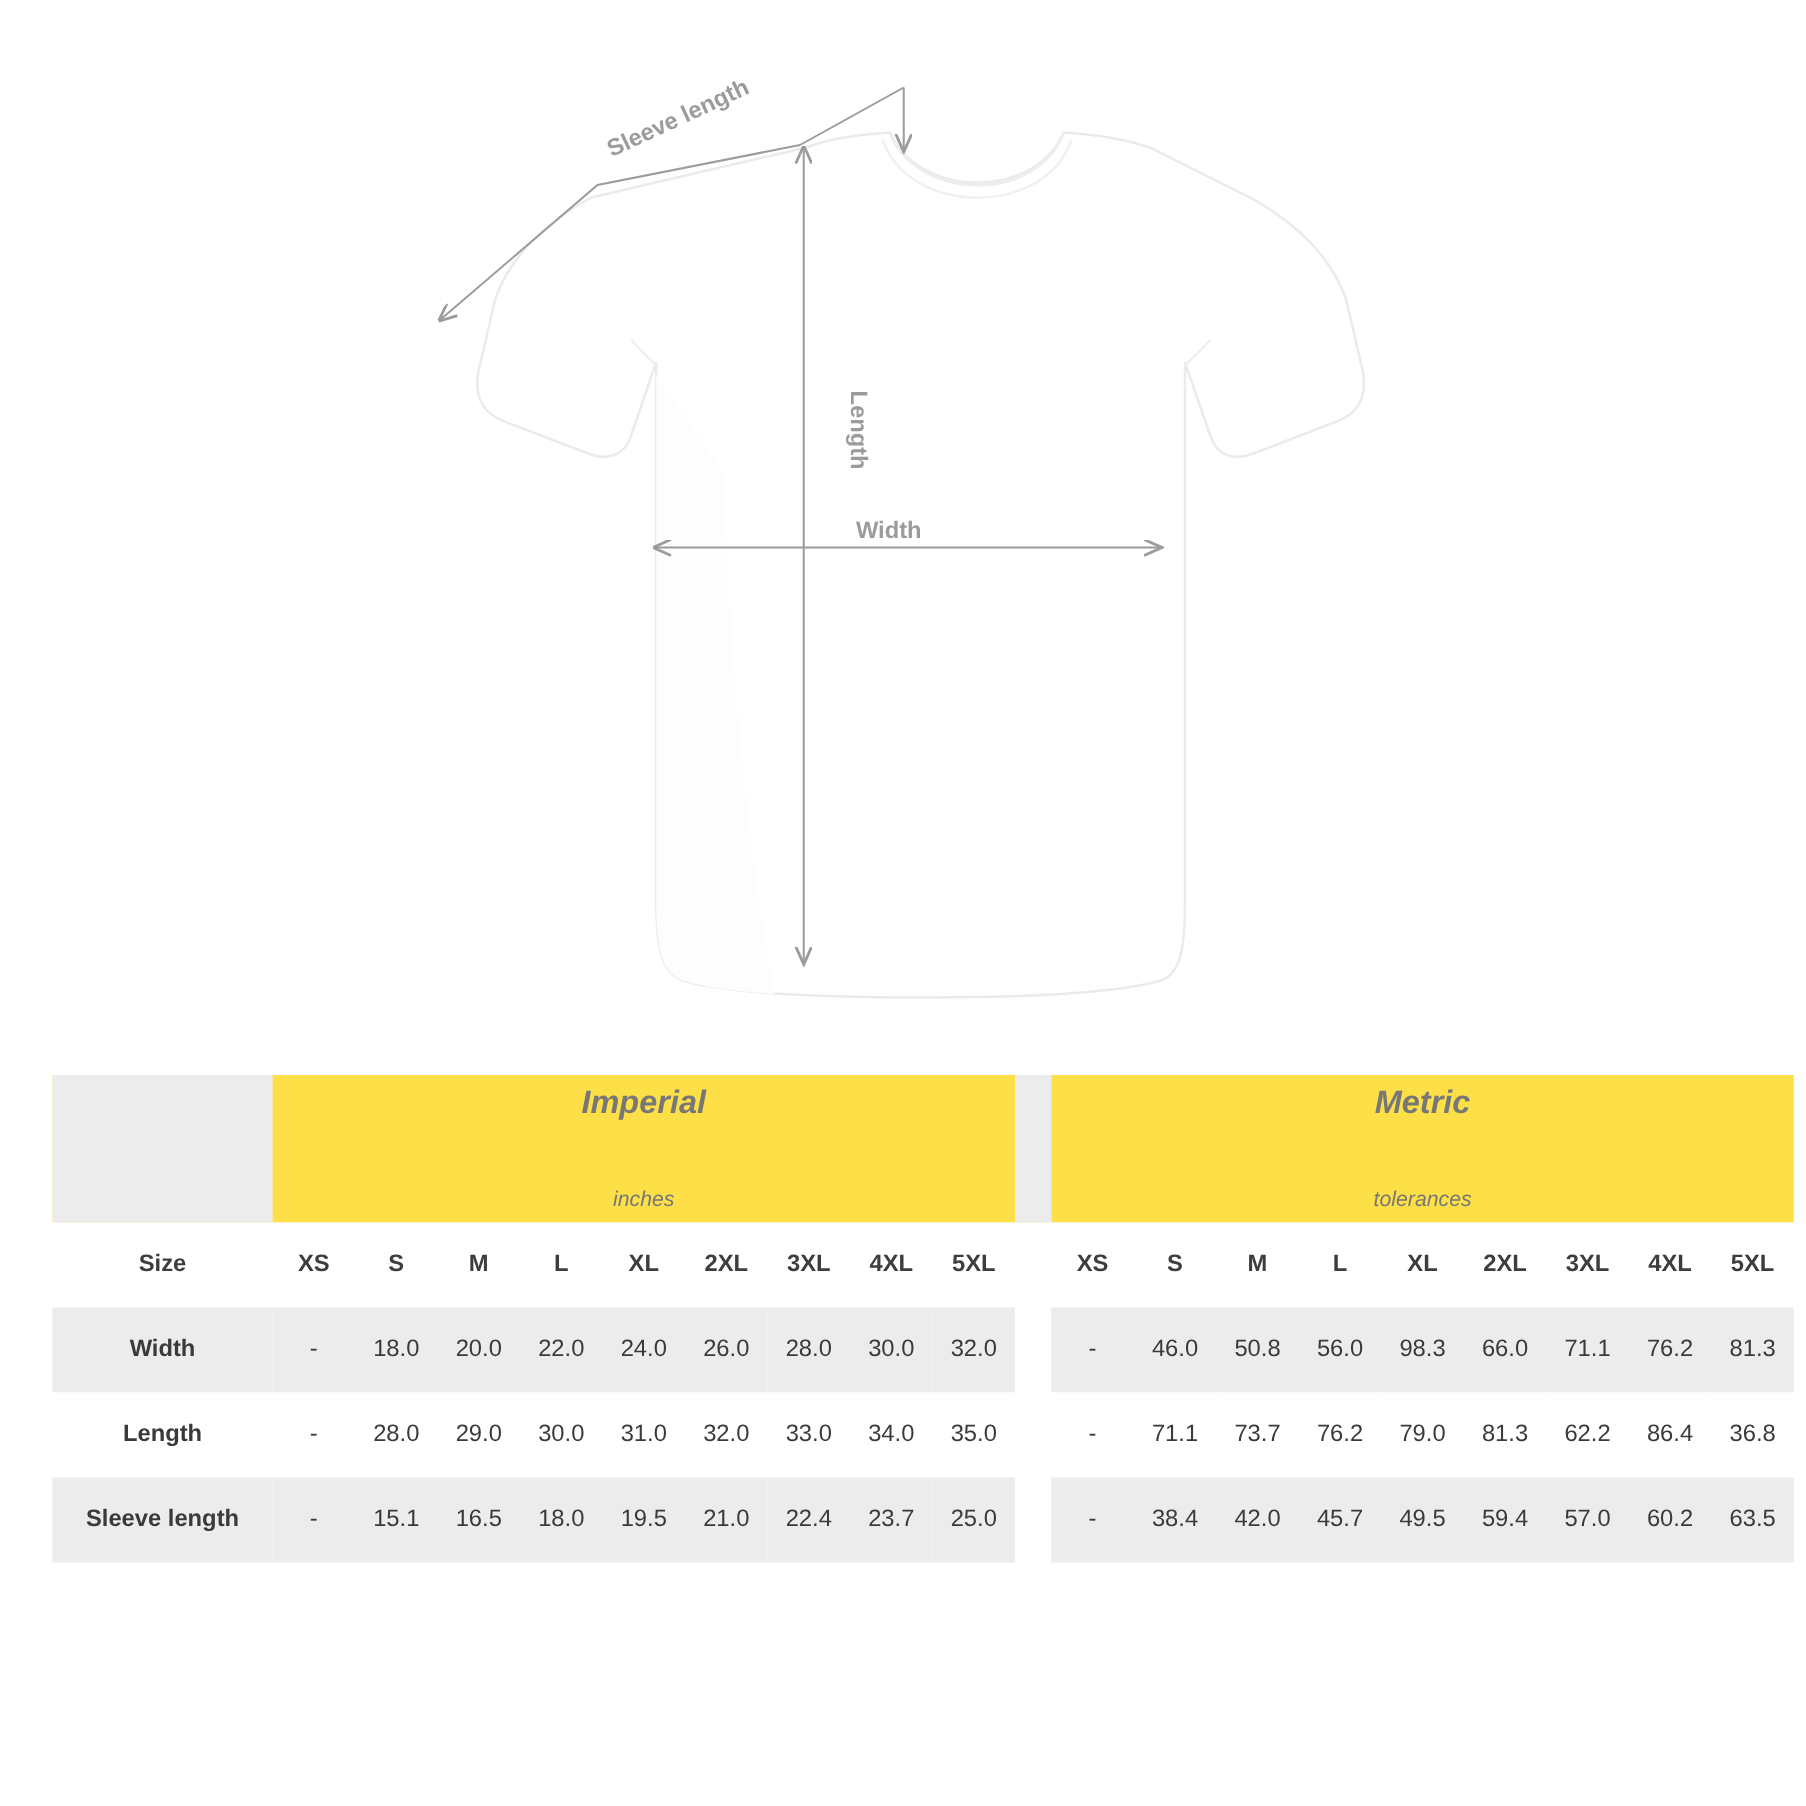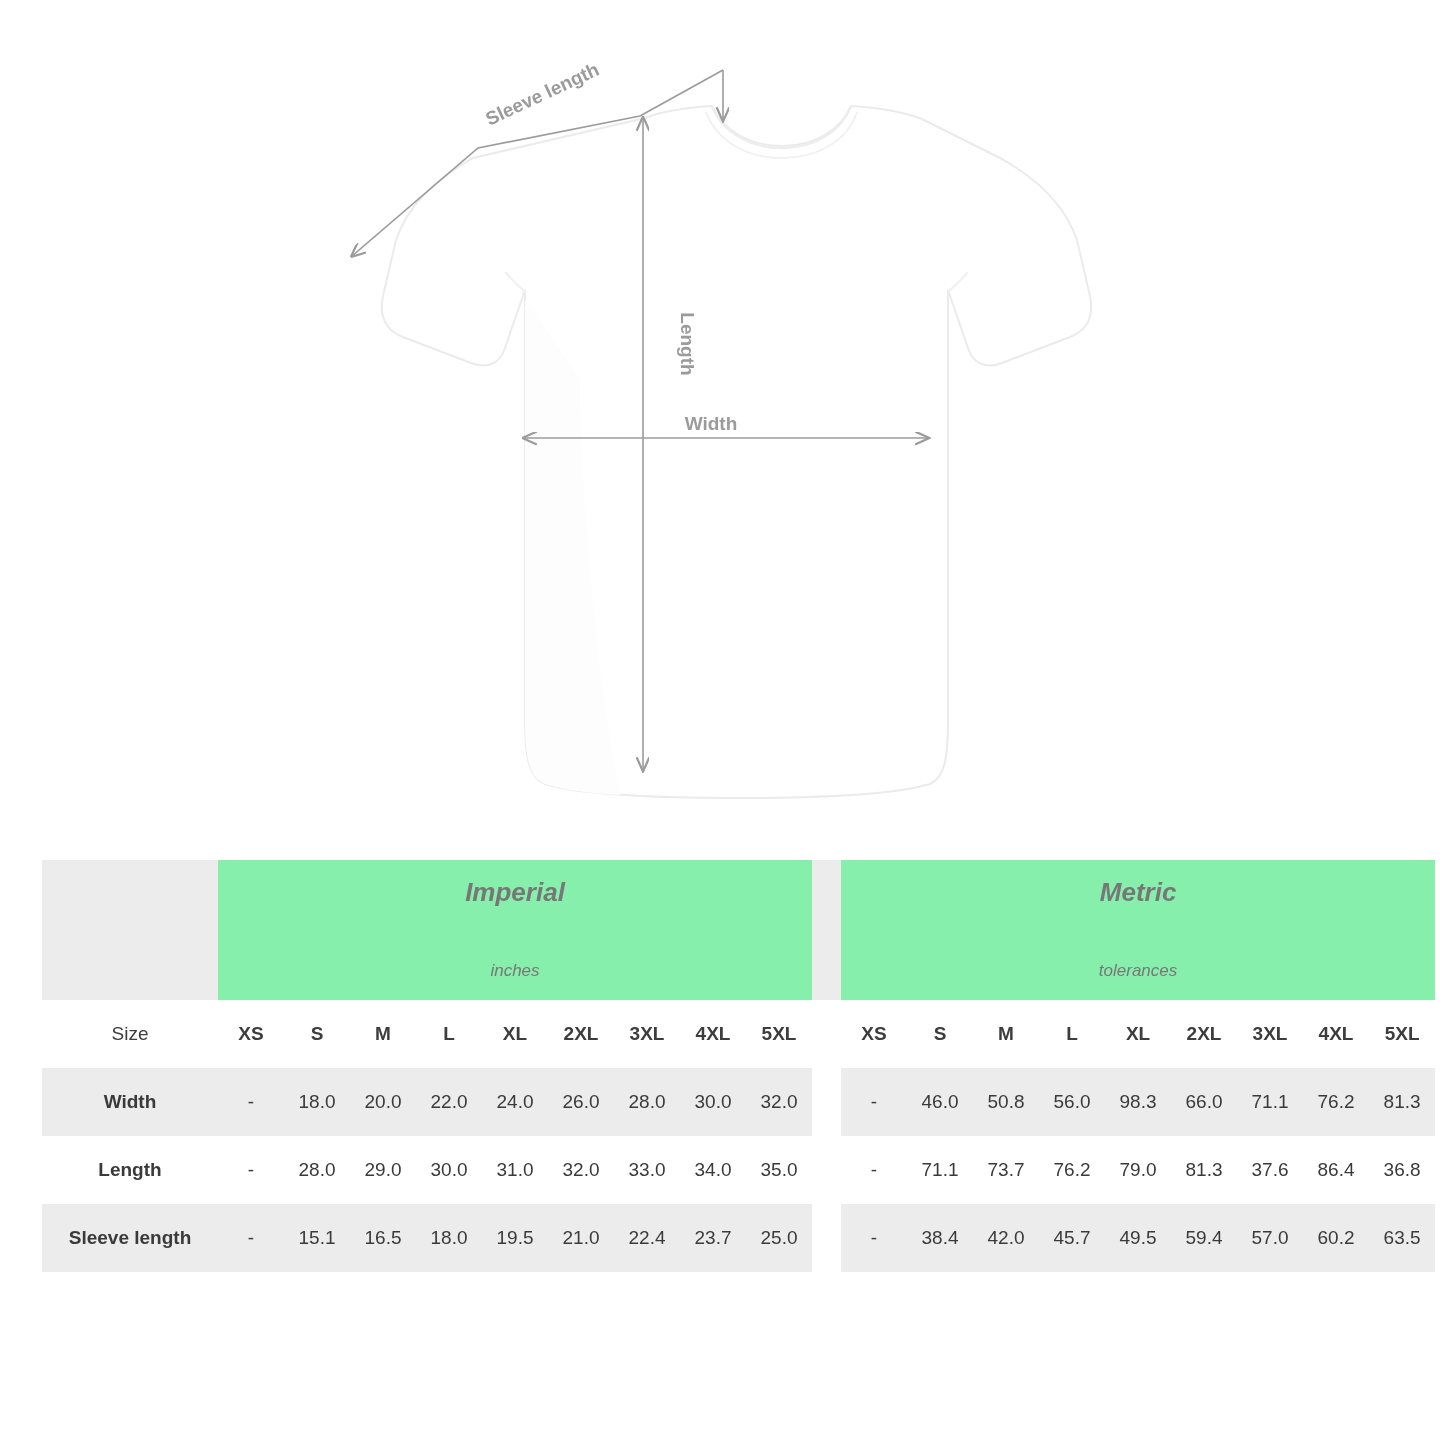--- a/index.html
+++ b/index.html
@@ -63,22 +63,22 @@
   table.size-table th {
     border: none;
     text-align: center;
     vertical-align: middle;
     font-size: 19px;
     color: #3a3a3a;
     padding: 0;
     height: 68px;
   }
   .unit-head {
-    background: #86efac;
-    height: 140px;
+    background: #fde047;
+    height: 118px;
   }
   .unit-head .unit-name {
     font-size: 26px;
     font-style: italic;
     font-weight: bold;
     color: #777777;
     line-height: 1.25;
   }
   .unit-head .unit-sub {
     font-size: 17px;
@@ -87,21 +87,21 @@
     line-height: 1.6;
     margin-top: 48px;
   }
   tr.header-row td {
     background: #ffffff;
     font-size: 19px;
     font-weight: bold;
     color: #3d3d3d;
   }
   tr.header-row td.rowlabel {
-    font-weight: normal;
+    font-weight: bold;
     font-size: 19px;
   }
   tr.band td {
     background: #ececec;
   }
   tr.plain td {
     background: #ffffff;
   }
   td.rowlabel {
     font-weight: bold;
@@ -285,21 +285,21 @@
           <td>33.0</td>
           <td>34.0</td>
           <td>35.0</td>
           <td class="gap"></td>
           <td>-</td>
           <td>71.1</td>
           <td>73.7</td>
           <td>76.2</td>
           <td>79.0</td>
           <td>81.3</td>
-          <td>37.6</td>
+          <td>62.2</td>
           <td>86.4</td>
           <td>36.8</td>
         </tr>
 
         <tr class="band">
           <td class="rowlabel">Sleeve length</td>
           <td>-</td>
           <td>15.1</td>
           <td>16.5</td>
           <td>18.0</td>

